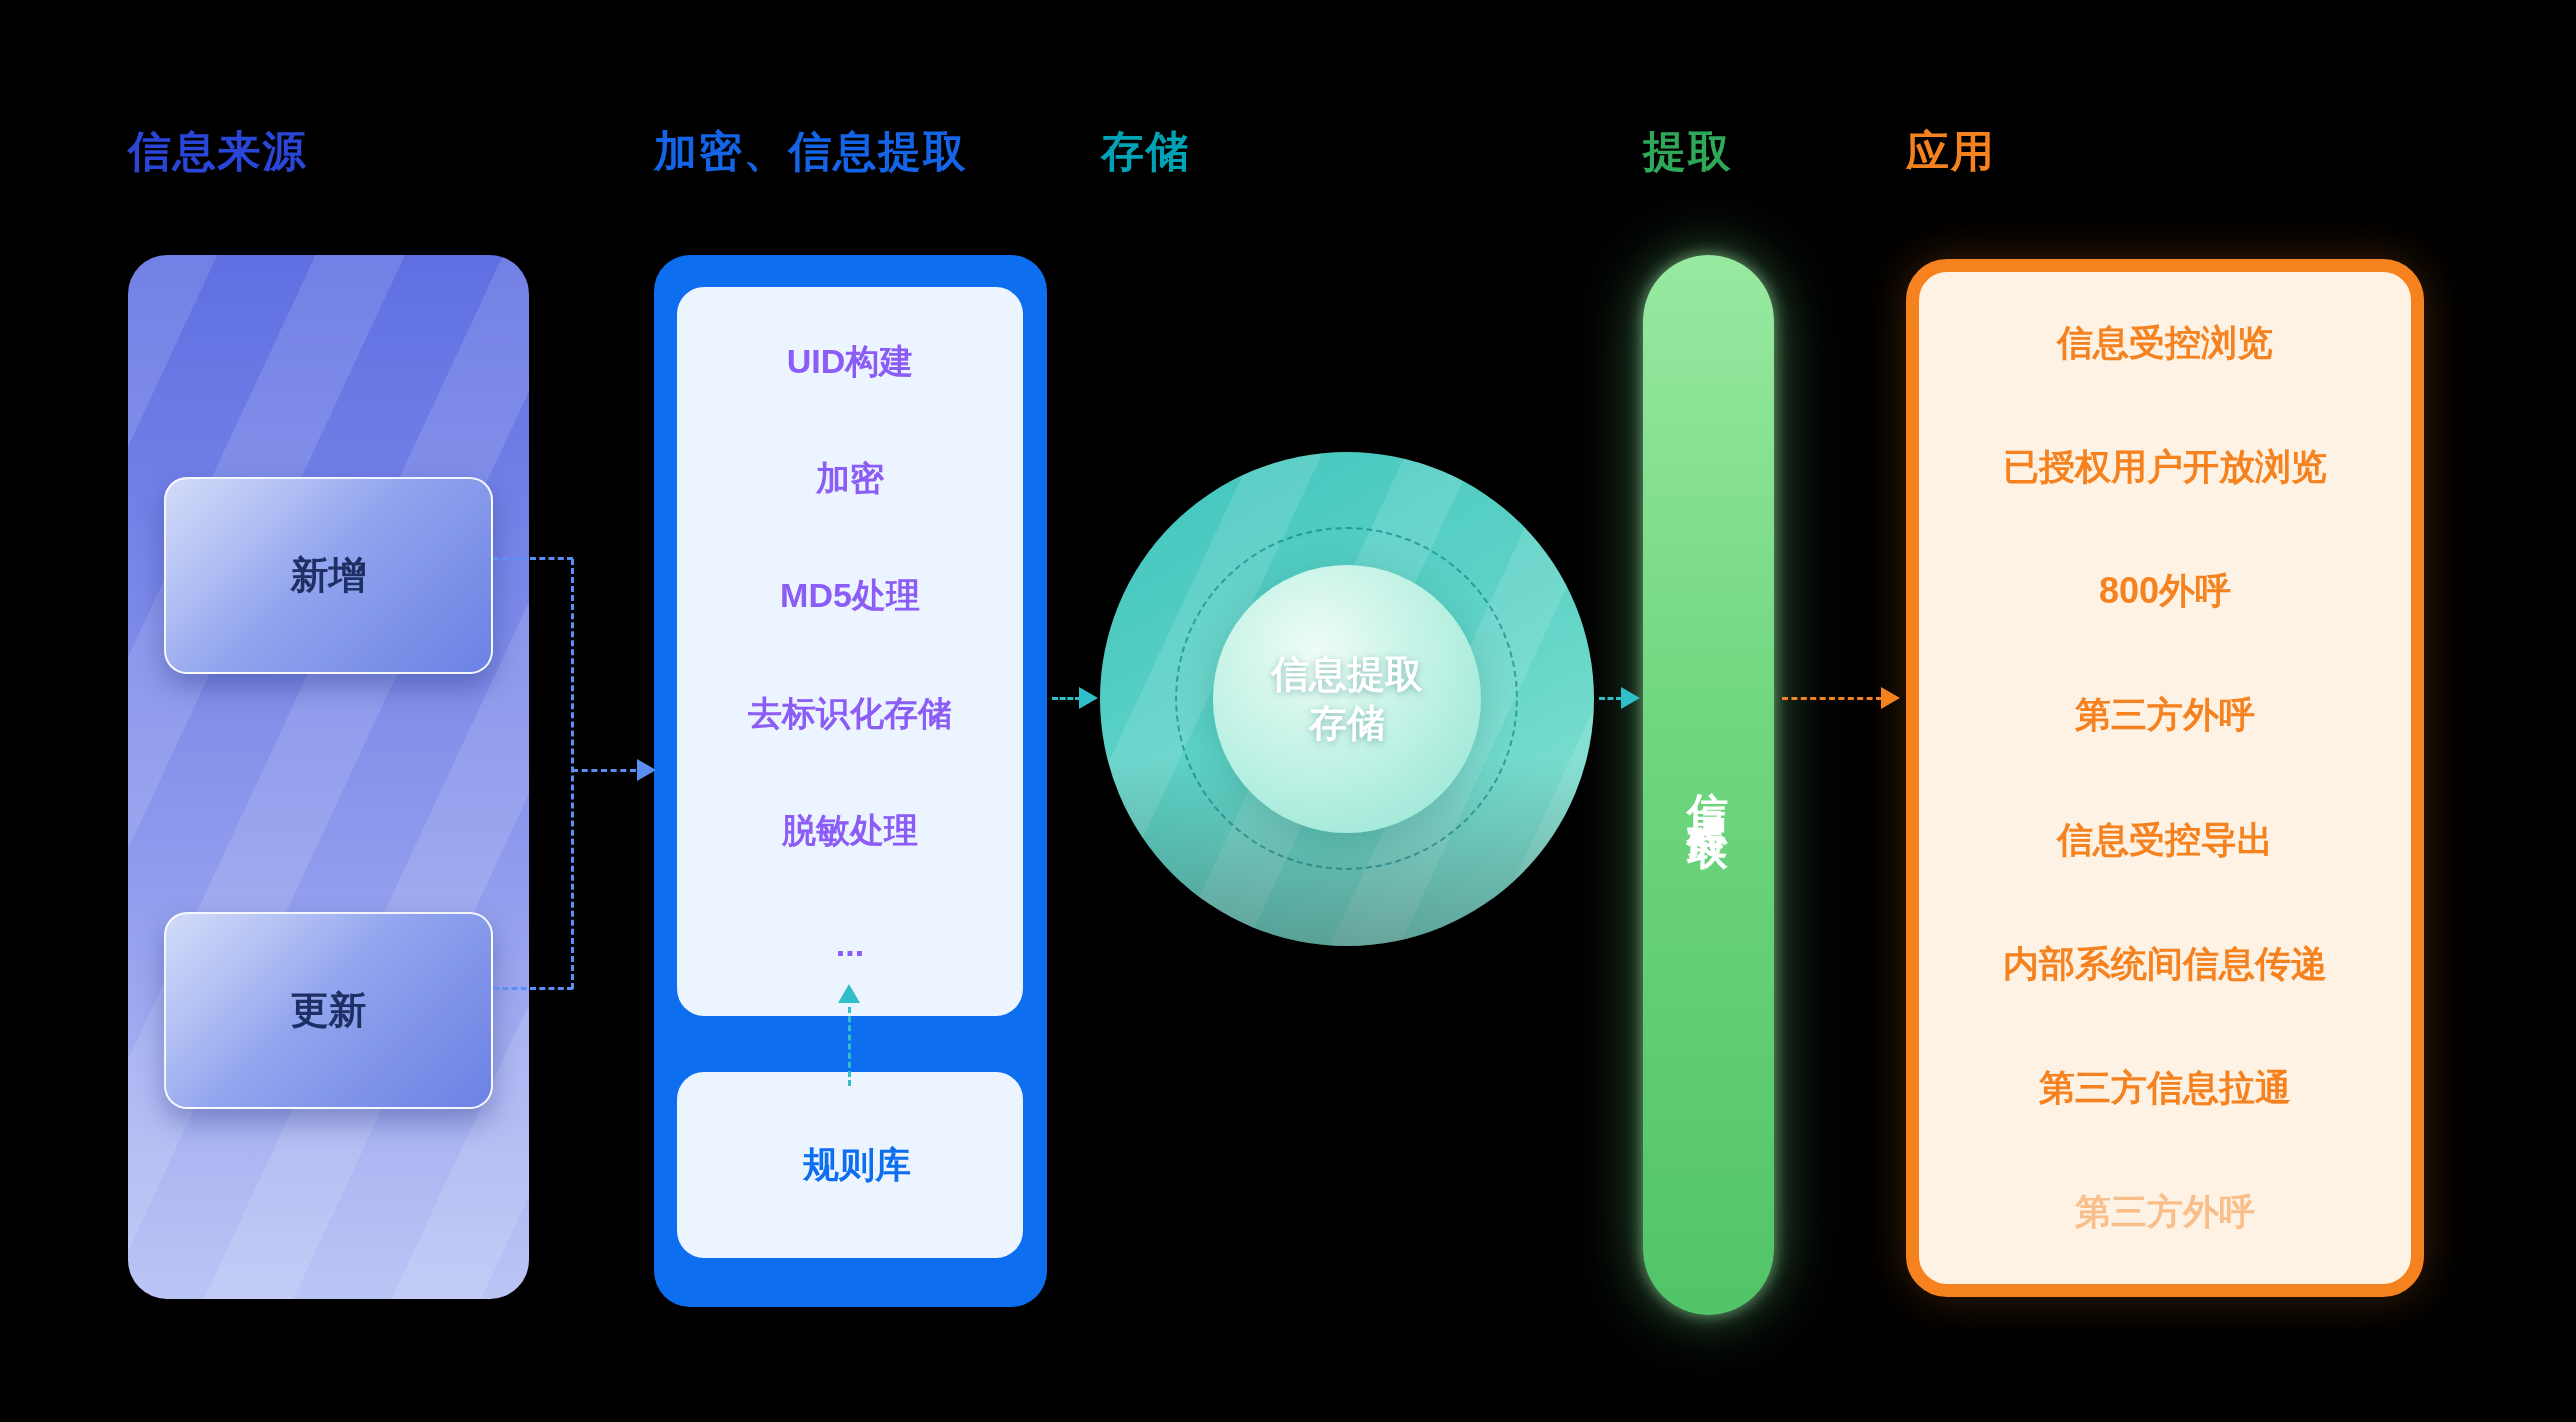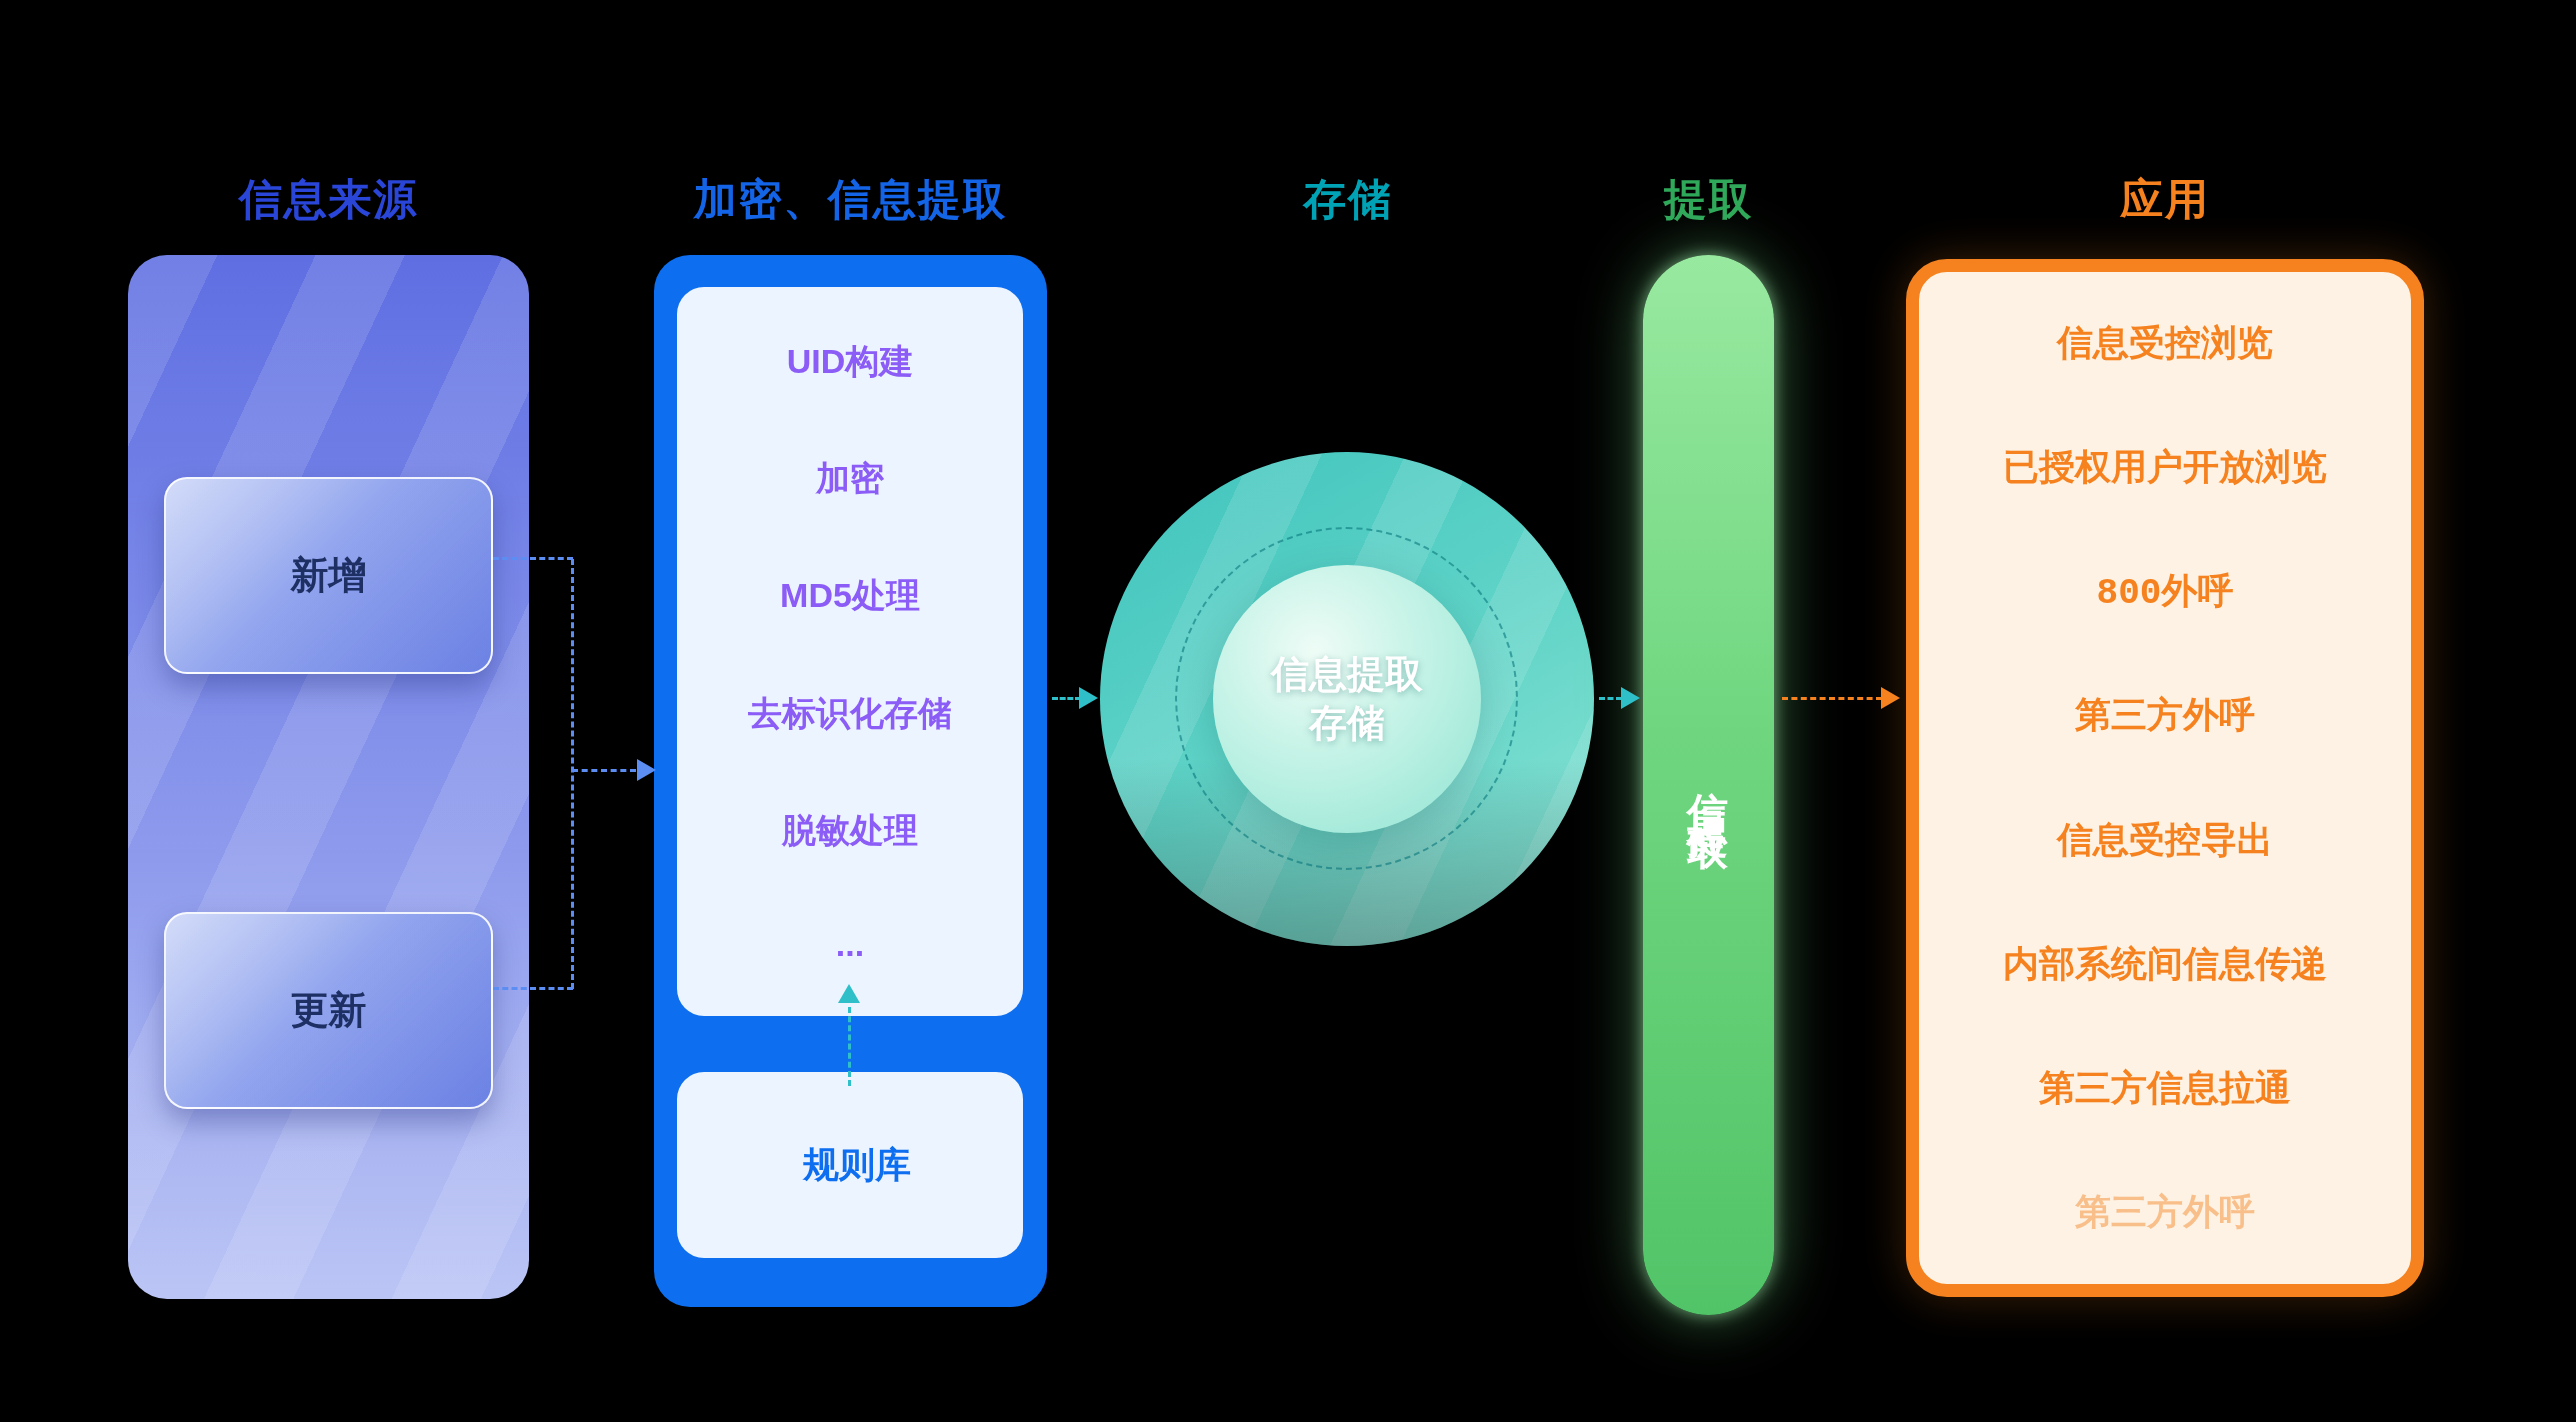--- a/index.html
+++ b/index.html
@@ -4,21 +4,21 @@
 <style>
   * { box-sizing: border-box; margin: 0; padding: 0; }
   html, body { background: #000; }
   body { width: 2576px; height: 1422px; }
   .canvas {
     position: relative; width: 2576px; height: 1422px; background: #000;
     font-family: "Liberation Sans", "DejaVu Sans", sans-serif; overflow: hidden;
   }
 
   
-  .hdr { position: absolute; top: 123px; text-align: center; font-size: 43px; font-weight: 700; letter-spacing: 1.8px; margin-top: 48px; }
+  .hdr { position: absolute; top: 123px; font-size: 43px; font-weight: 700; letter-spacing: 1.8px; }
   .hdr-source  { left: 128px;  width: 401px; color: #2946d8; }
   .hdr-encrypt { left: 654px;  width: 393px; color: #1464e8; }
   .hdr-storage { left: 1101px; width: 494px; color: #00a3b5; }
   .hdr-extract { left: 1643px; width: 131px; color: #2fa85a; }
   .hdr-app     { left: 1906px; width: 518px; color: #f5821f; }
 
   
   .col-source {
     position: absolute; left: 128px; top: 255px; width: 401px; height: 1044px;
     border-radius: 39px; overflow: hidden;
@@ -96,21 +96,21 @@
   .extract-label {
     writing-mode: vertical-rl; text-orientation: upright; letter-spacing: 12.5px;
     color: #fff; font-size: 41px; font-weight: 700;
   }
 
   
   .app-box {
     position: absolute; left: 1906px; top: 259px; width: 518px; height: 1038px;
     border: 13.4px solid #f5821f; border-radius: 41px; background: #fdf2e3;
     box-shadow: 0 0 45px rgba(245,130,31,0.25);
-    display: flex; flex-direction: column; padding: 9px 0; overflow: hidden; font-family: Liberation Mono, monospace;
+    display: flex; flex-direction: column; padding: 9px 0; overflow: hidden;
   }
   .app-item {
     flex: 1; display: flex; align-items: center; justify-content: center;
     font-size: 36px; font-weight: 700; color: #f5821f;
   }
   .app-item.faded { opacity: 0.45; }
 
   
   .conn { position: absolute; z-index: 6; }
   .dash-h { height: 0; border-top: 3.6px dashed; }

